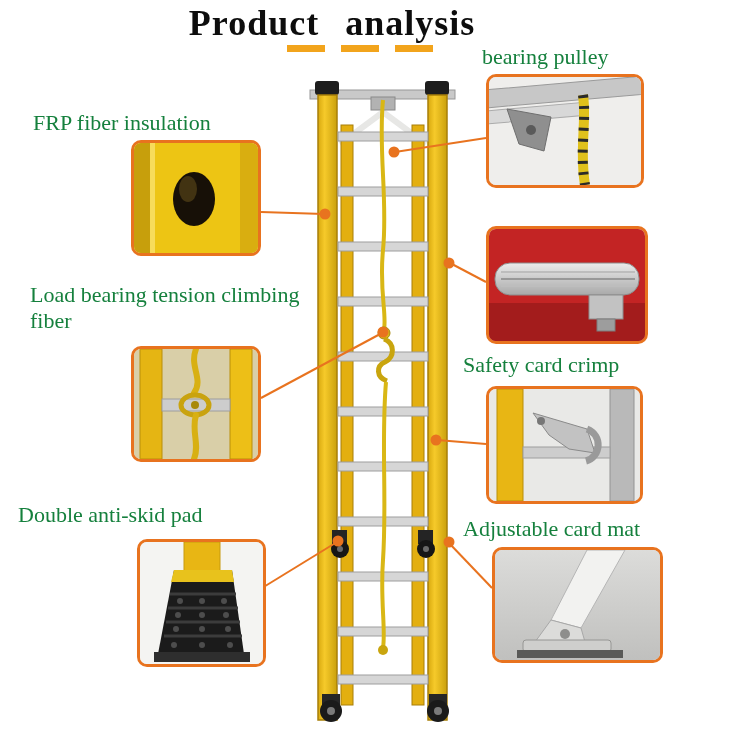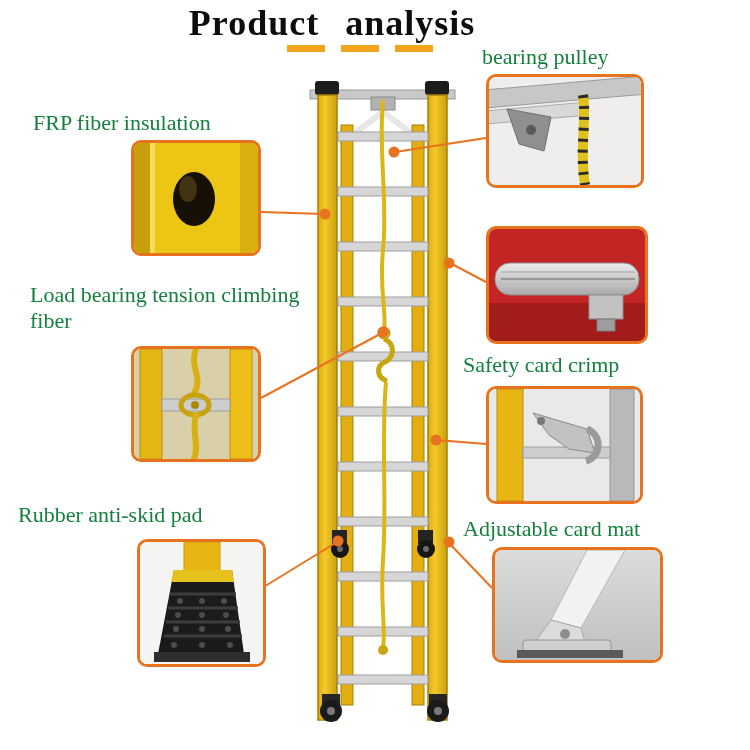--- a/index.html
+++ b/index.html
@@ -115,21 +115,21 @@
   <div class="dashes">
     <span class="dash"></span>
     <span class="dash"></span>
     <span class="dash"></span>
   </div>
 
   <div class="label" style="left:482px; top:44px;">bearing pulley</div>
   <div class="label" style="left:33px; top:110px;">FRP fiber insulation</div>
   <div class="label wrap" style="left:30px; top:282px; width:300px;">Load bearing tension climbing fiber</div>
   <div class="label" style="left:463px; top:352px;">Safety card crimp</div>
-  <div class="label" style="left:18px; top:502px;">Rubber anti-skid pad</div>
+  <div class="label" style="left:18px; top:502px;">Double anti-skid pad</div>
   <div class="label" style="left:463px; top:516px;">Adjustable card mat</div>
 
   <div class="callout" style="left:486px; top:74px; width:158px; height:114px;">
     <svg width="152" height="108" viewBox="0 0 152 108">
       <rect width="152" height="108" fill="#efeeec"></rect>
       <g transform="rotate(-5 76 15)">
         <rect x="-15" y="6" width="190" height="18" fill="#c7c7c7" stroke="#9a9a9a"></rect>
         <rect x="-15" y="27" width="110" height="13" fill="#d8d8d8" stroke="#ababab"></rect>
       </g>
       <path d="M18,32 L62,40 L55,74 L30,67 Z" fill="#8f8f8f" stroke="#6e6e6e"></path>

